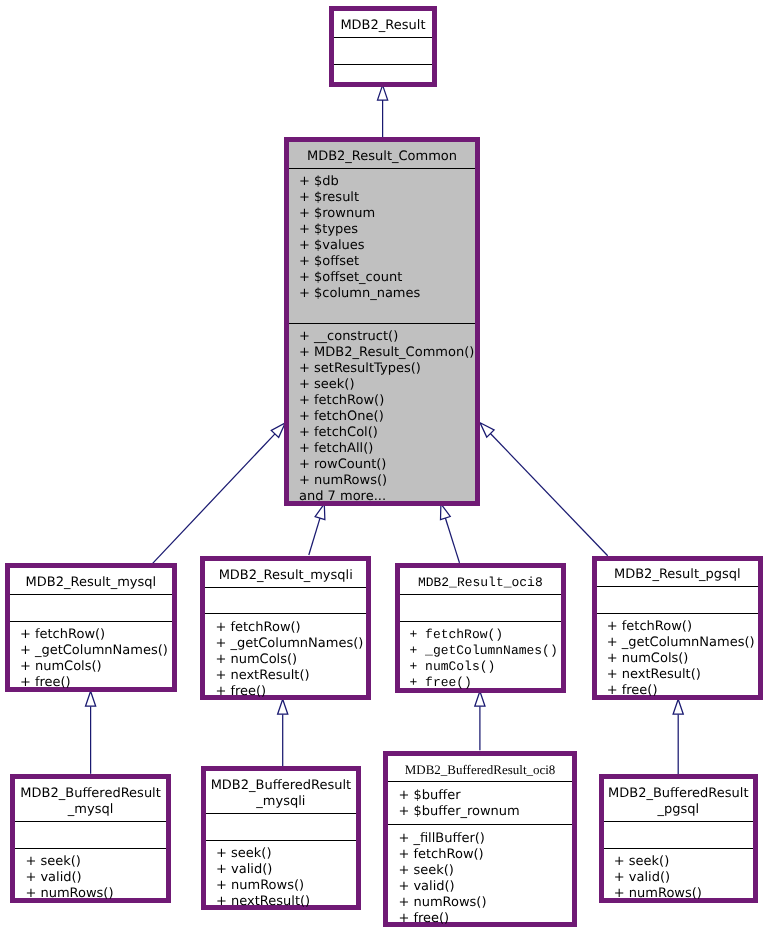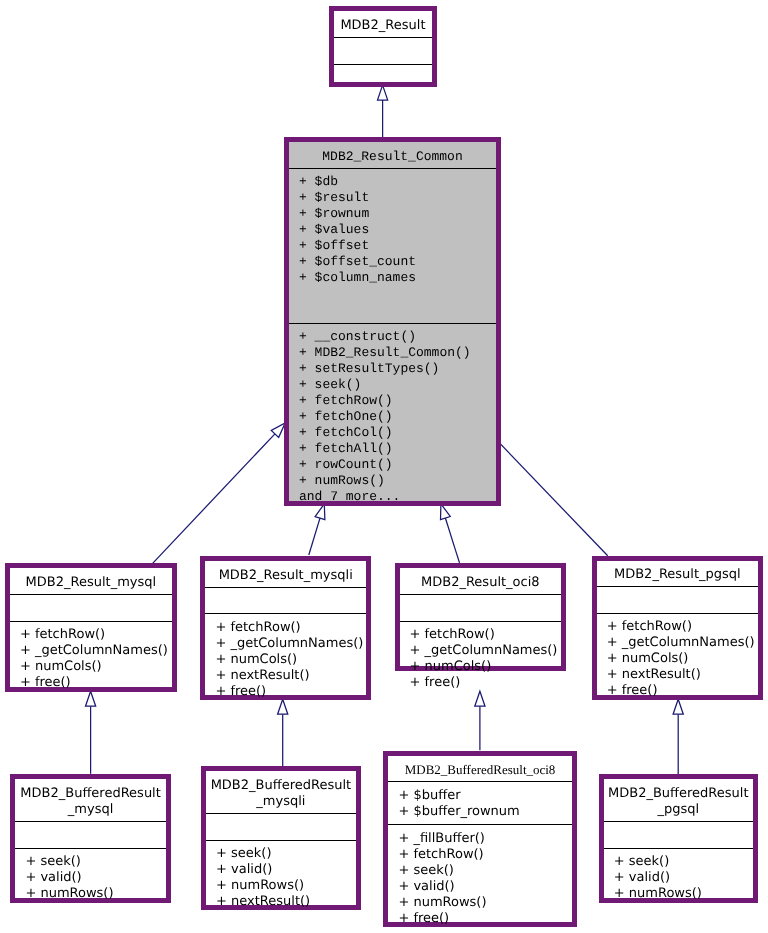--- a/index.html
+++ b/index.html
@@ -64,30 +64,31 @@
     <div class="divider" style="top:26.70px;"></div>
     <div class="divider" style="top:53.55px;"></div>
     <div class="sec title" style="top:0px;height:26.70px;">
       <div class="ln">MDB2_Result</div>
     </div>
     <div class="sec rows" style="top:26.70px;height:26.85px;">
     </div>
     <div class="sec rows" style="top:53.55px;height:26.85px;">
     </div>
   </div>
-  <div class="node hl" style="left:284.00px;top:137.20px;width:217px;height:368.40px;font-family:Liberation Mono, monospace;">
+  <div class="node hl" style="left:284.00px;top:137.20px;width:196px;height:368.40px;">
     <div class="divider" style="top:26.70px;"></div>
     <div class="divider" style="top:181.55px;"></div>
     <div class="sec title" style="top:0px;height:26.70px;">
       <div class="ln">MDB2_Result_Common</div>
     </div>
     <div class="sec rows" style="top:26.70px;height:154.85px;">
       <div class="ln">+ $db</div>
       <div class="ln">+ $result</div>
       <div class="ln">+ $rownum</div>
+      <div class="ln">+ $types</div>
       <div class="ln">+ $values</div>
       <div class="ln">+ $offset</div>
       <div class="ln">+ $offset_count</div>
       <div class="ln">+ $column_names</div>
     </div>
     <div class="sec rows" style="top:181.55px;height:186.85px;">
       <div class="ln">+ __construct()</div>
       <div class="ln">+ MDB2_Result_Common()</div>
       <div class="ln">+ setResultTypes()</div>
       <div class="ln">+ seek()</div>
@@ -124,21 +125,21 @@
     <div class="sec rows" style="top:26.70px;height:26.85px;">
     </div>
     <div class="sec rows" style="top:53.55px;height:90.85px;">
       <div class="ln">+ fetchRow()</div>
       <div class="ln">+ _getColumnNames()</div>
       <div class="ln">+ numCols()</div>
       <div class="ln">+ nextResult()</div>
       <div class="ln">+ free()</div>
     </div>
   </div>
-  <div class="node" style="left:394.50px;top:563.45px;width:171.60px;height:108px;">
+  <div class="node" style="left:394.50px;top:563.45px;width:171.60px;height:130px;font-family:Liberation Mono, monospace;">
     <div class="divider" style="top:26.70px;"></div>
     <div class="divider" style="top:53.55px;"></div>
     <div class="sec title" style="top:0px;height:26.70px;">
       <div class="ln">MDB2_Result_oci8</div>
     </div>
     <div class="sec rows" style="top:26.70px;height:26.85px;">
     </div>
     <div class="sec rows" style="top:53.55px;height:74.85px;">
       <div class="ln">+ fetchRow()</div>
       <div class="ln">+ _getColumnNames()</div>

